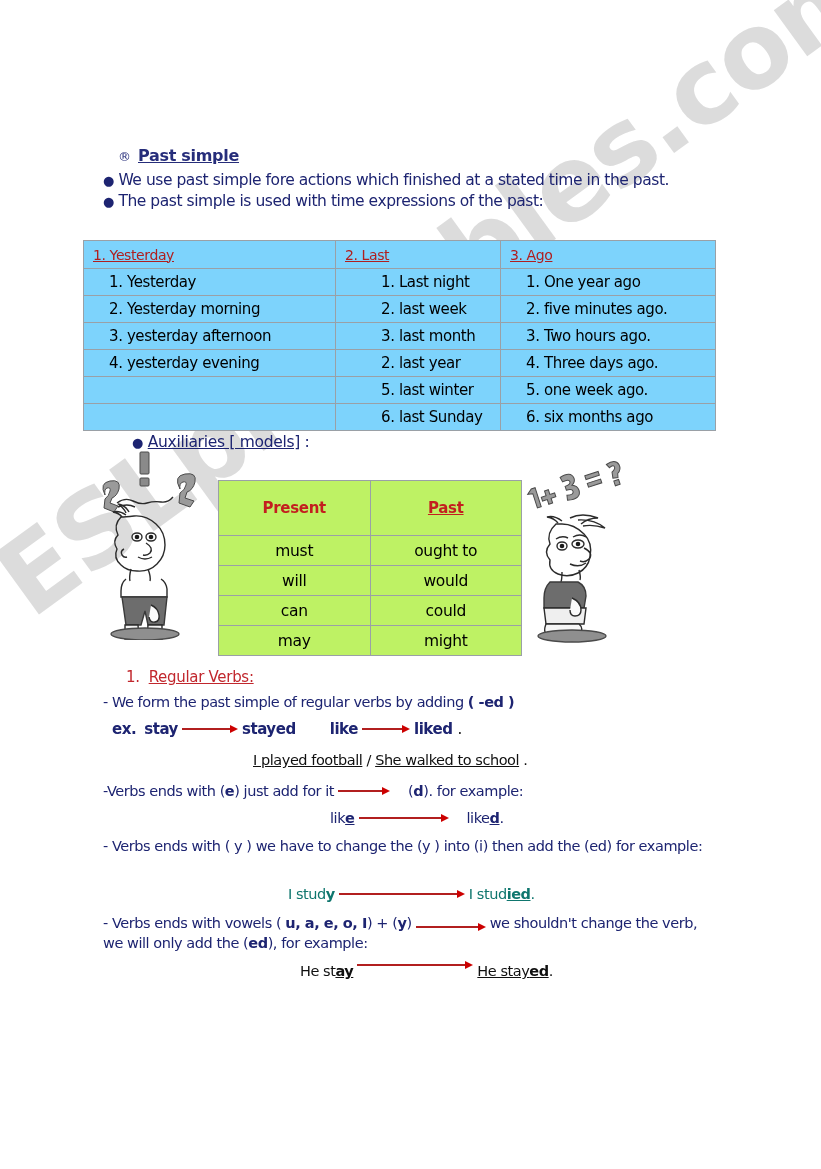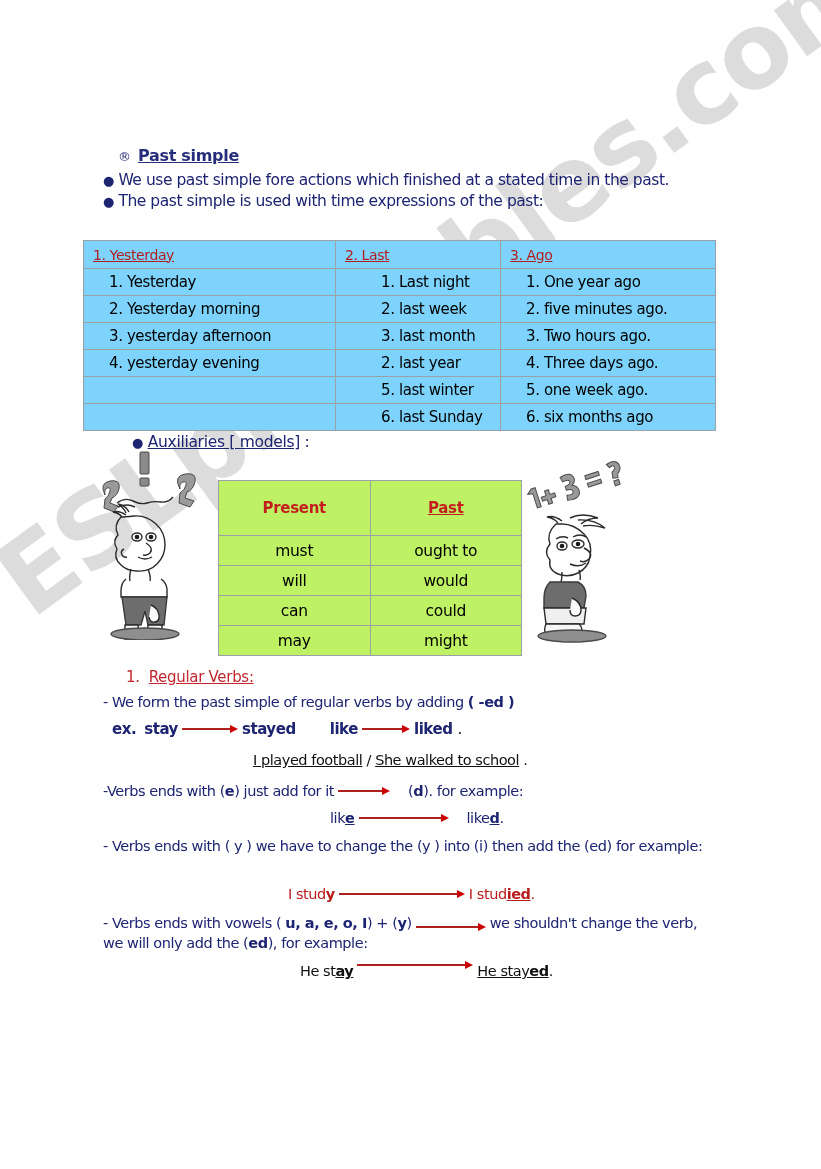--- a/index.html
+++ b/index.html
@@ -183,21 +183,21 @@
   .b { font-weight: bold; }
 
   #rule-ed   { left: 103px; top: 692px; width: 600px; }
   #ex-line   { left: 112px; top: 719px; display: flex; align-items: center; gap: 0px; font-weight: bold; font-size: 15px; }
   #sent-line { left: 253px; top: 750px; color: #101010; font-size: 14.5px; }
   #sent-line .u { text-decoration: underline; }
 
   #rule-e      { left: 103px; top: 781px; display: flex; align-items: center; }
   #ex-e        { left: 330px; top: 808px; display: flex; align-items: center; }
   #rule-y      { left: 103px; top: 836px; width: 600px; }
-  #ex-y        { left: 288px; top: 884px; display: flex; align-items: center; color: #b91c1c;}
+  #ex-y        { left: 288px; top: 884px; display: flex; align-items: center; color: #0f766e;}
   #rule-vowel  { left: 103px; top: 913px; width: 600px; }
   #ex-vowel    { left: 300px; top: 961px; display: flex; align-items: flex-start; color: #101010;}
 
   
   .arrow {
     display: inline-flex;
     align-items: center;
     margin: 0 4px;
     flex: 0 0 auto;
   }

